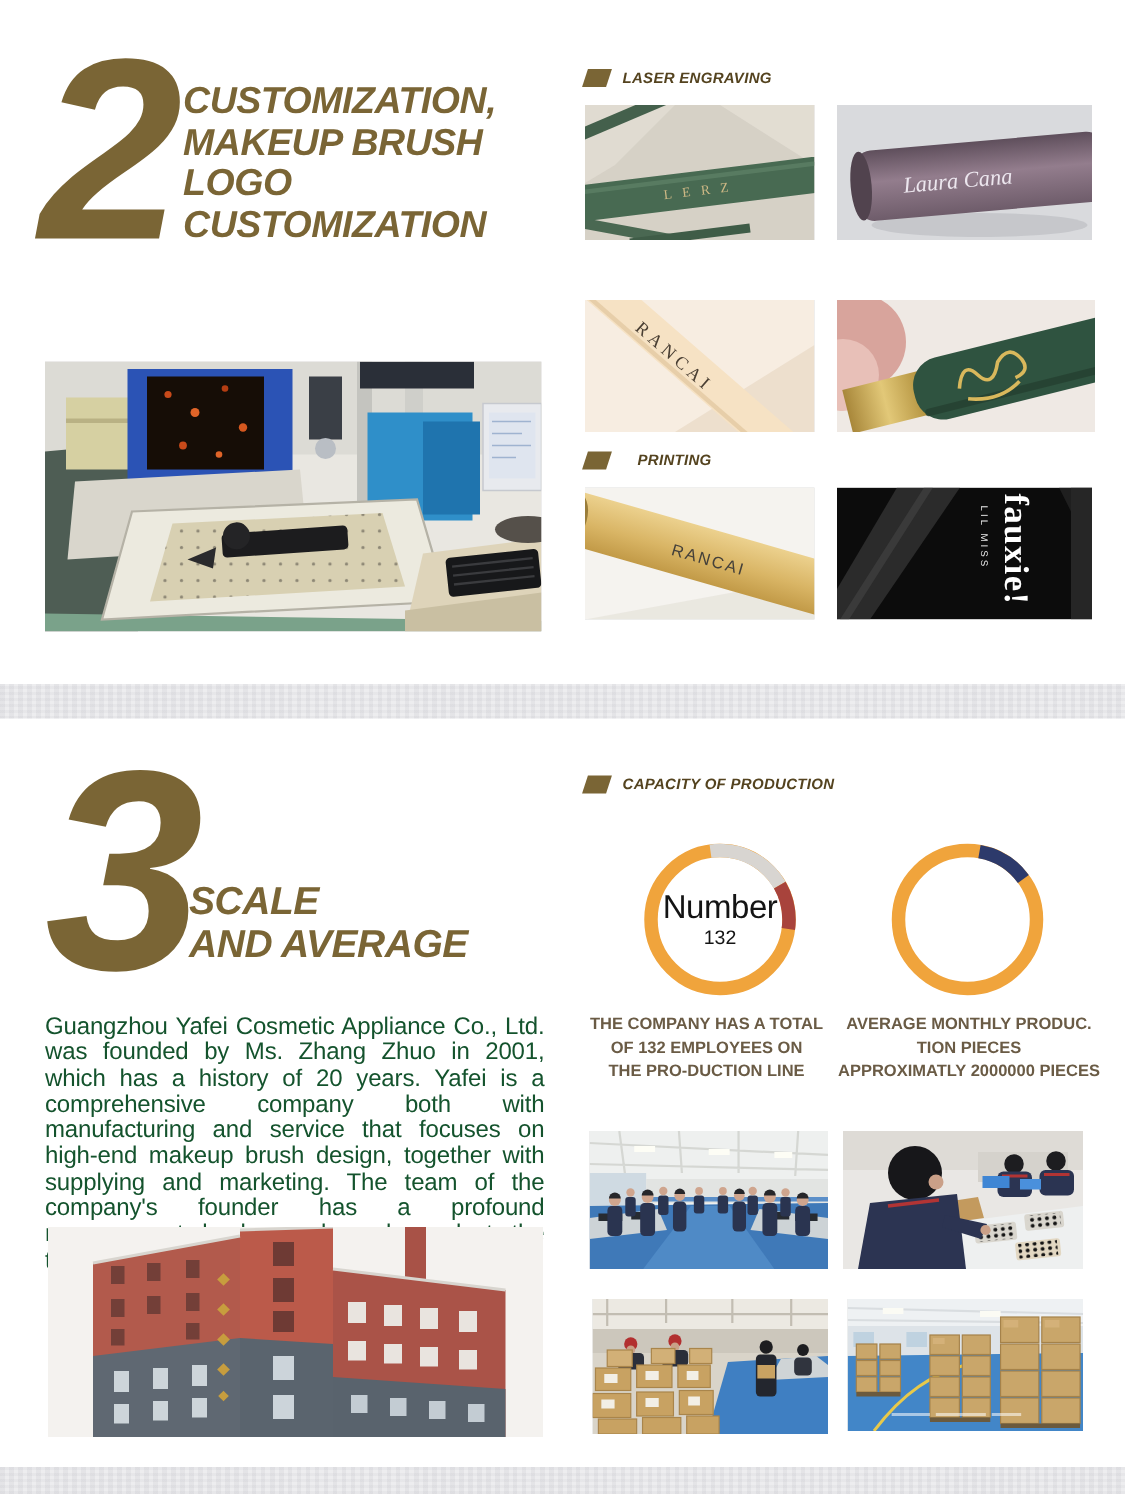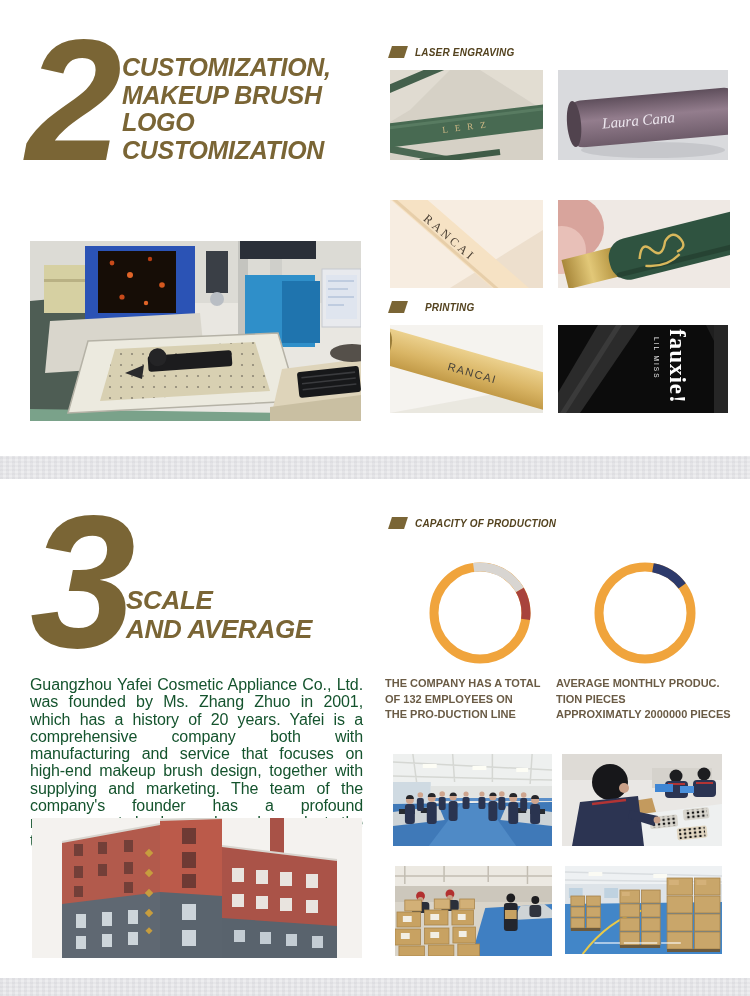--- a/index.html
+++ b/index.html
@@ -21,21 +21,21 @@
           #ededef;}
   .para{position:absolute;left:30px;top:676px;width:333px;font-size:16px;line-height:17.3px;
         color:#14532d;text-align:justify;letter-spacing:-.1px;}
   .donut{position:absolute;width:104px;height:104px;}
   .donut svg{display:block;width:100%;height:100%;}
   .donut .ctr{position:absolute;inset:14px;display:flex;flex-direction:column;align-items:center;
               justify-content:center;text-align:center;color:#141414;}
   .ctr .big{font-size:22px;letter-spacing:-.3px;line-height:21px;white-space:pre-line;}
   .ctr .big2{font-size:17.5px;letter-spacing:-.3px;line-height:18px;white-space:pre-line;}
   .ctr .val{font-size:13px;margin-top:2px;}
-  .cap{position:absolute;font-weight:bold;font-size:11px;line-height:15.6px;color:#6a5b45;text-align:left;}
+  .cap{position:absolute;font-weight:bold;font-size:11px;line-height:15.6px;color:#6a5b45;text-align:center;}
 </style>
 </head>
 <body>
 
 <div id="page">
 
   <div class="bignum" style="left:26px;top:32px;font-size:172px;">2</div>
   <div class="sect-title" style="left:122px;top:54px;">
     <div>CUSTOMIZATION,</div>
     <div>MAKEUP BRUSH</div>
@@ -279,20 +279,24 @@
     <span class="pg"></span>
     <span class="lbl">CAPACITY OF PRODUCTION</span>
   </div>
 
   <div class="donut" style="left:428px;top:561px;">
     <svg viewBox="0 0 104 104">
       <circle cx="52" cy="52" r="46" fill="none" stroke-width="9" pathLength="100" transform="rotate(-90 52 52)" stroke="#F0A43C"></circle>
       <circle cx="52" cy="52" r="46" fill="none" stroke-width="9" pathLength="100" transform="rotate(-90 52 52)" stroke="#D8D5D1" stroke-dasharray="18.88888888888889 81.11111111111111" stroke-dashoffset="-97.77777777777777"></circle>
       <circle cx="52" cy="52" r="46" fill="none" stroke-width="9" pathLength="100" transform="rotate(-90 52 52)" stroke="#A8433C" stroke-dasharray="10.555555555555555 89.44444444444444" stroke-dashoffset="-16.666666666666668"></circle>
     </svg>
+    <div class="ctr">
+      <div class="big">Number</div>
+      <div class="val">132</div>
+    </div>
   </div>
 
   <div class="donut" style="left:593px;top:561px;">
     <svg viewBox="0 0 104 104">
       <circle cx="52" cy="52" r="46" fill="none" stroke-width="9" pathLength="100" transform="rotate(-90 52 52)" stroke="#F0A43C"></circle>
       <circle cx="52" cy="52" r="46" fill="none" stroke-width="9" pathLength="100" transform="rotate(-90 52 52)" stroke="#2D3A6B" stroke-dasharray="12.222222222222221 87.77777777777777" stroke-dashoffset="-2.7777777777777777"></circle>
     </svg>
   </div>
 
   <div class="cap" style="left:385px;top:676px;width:172px;">

